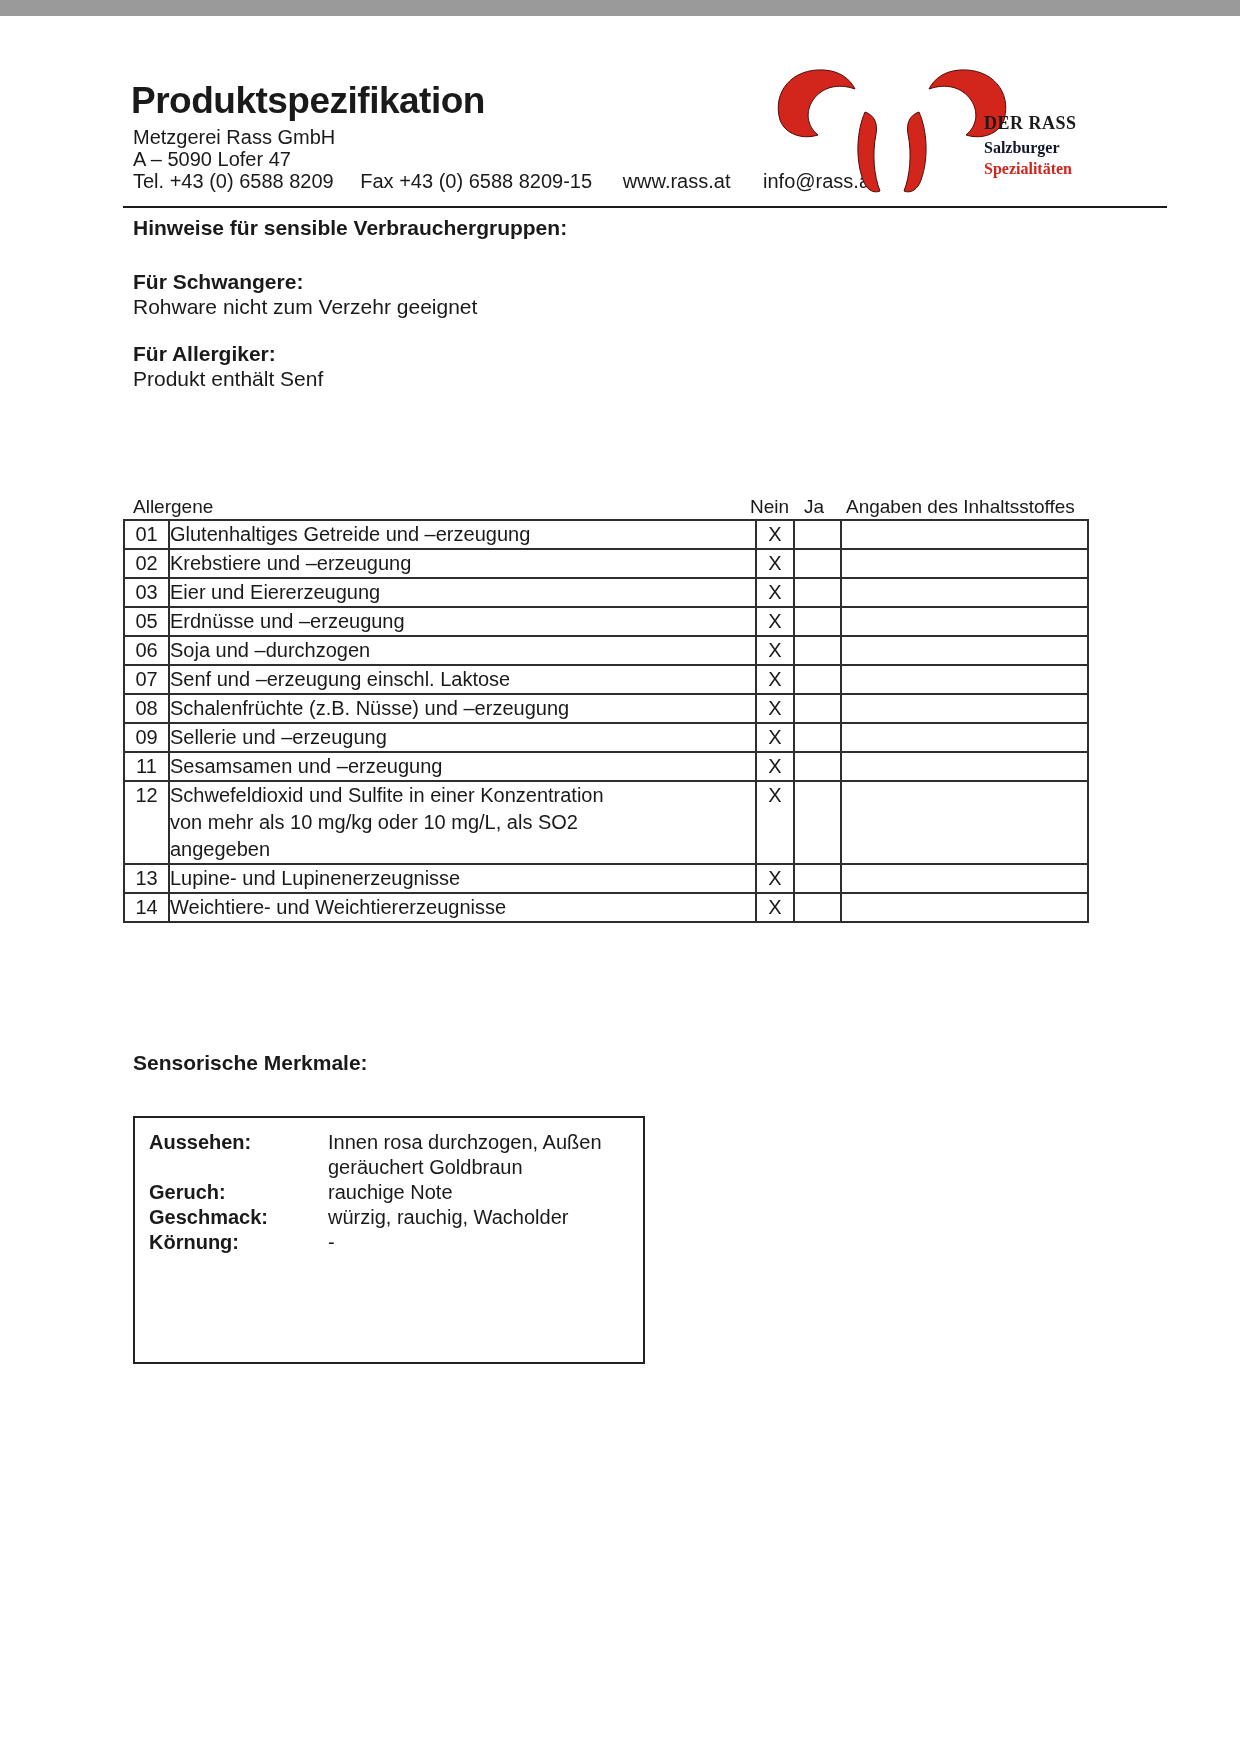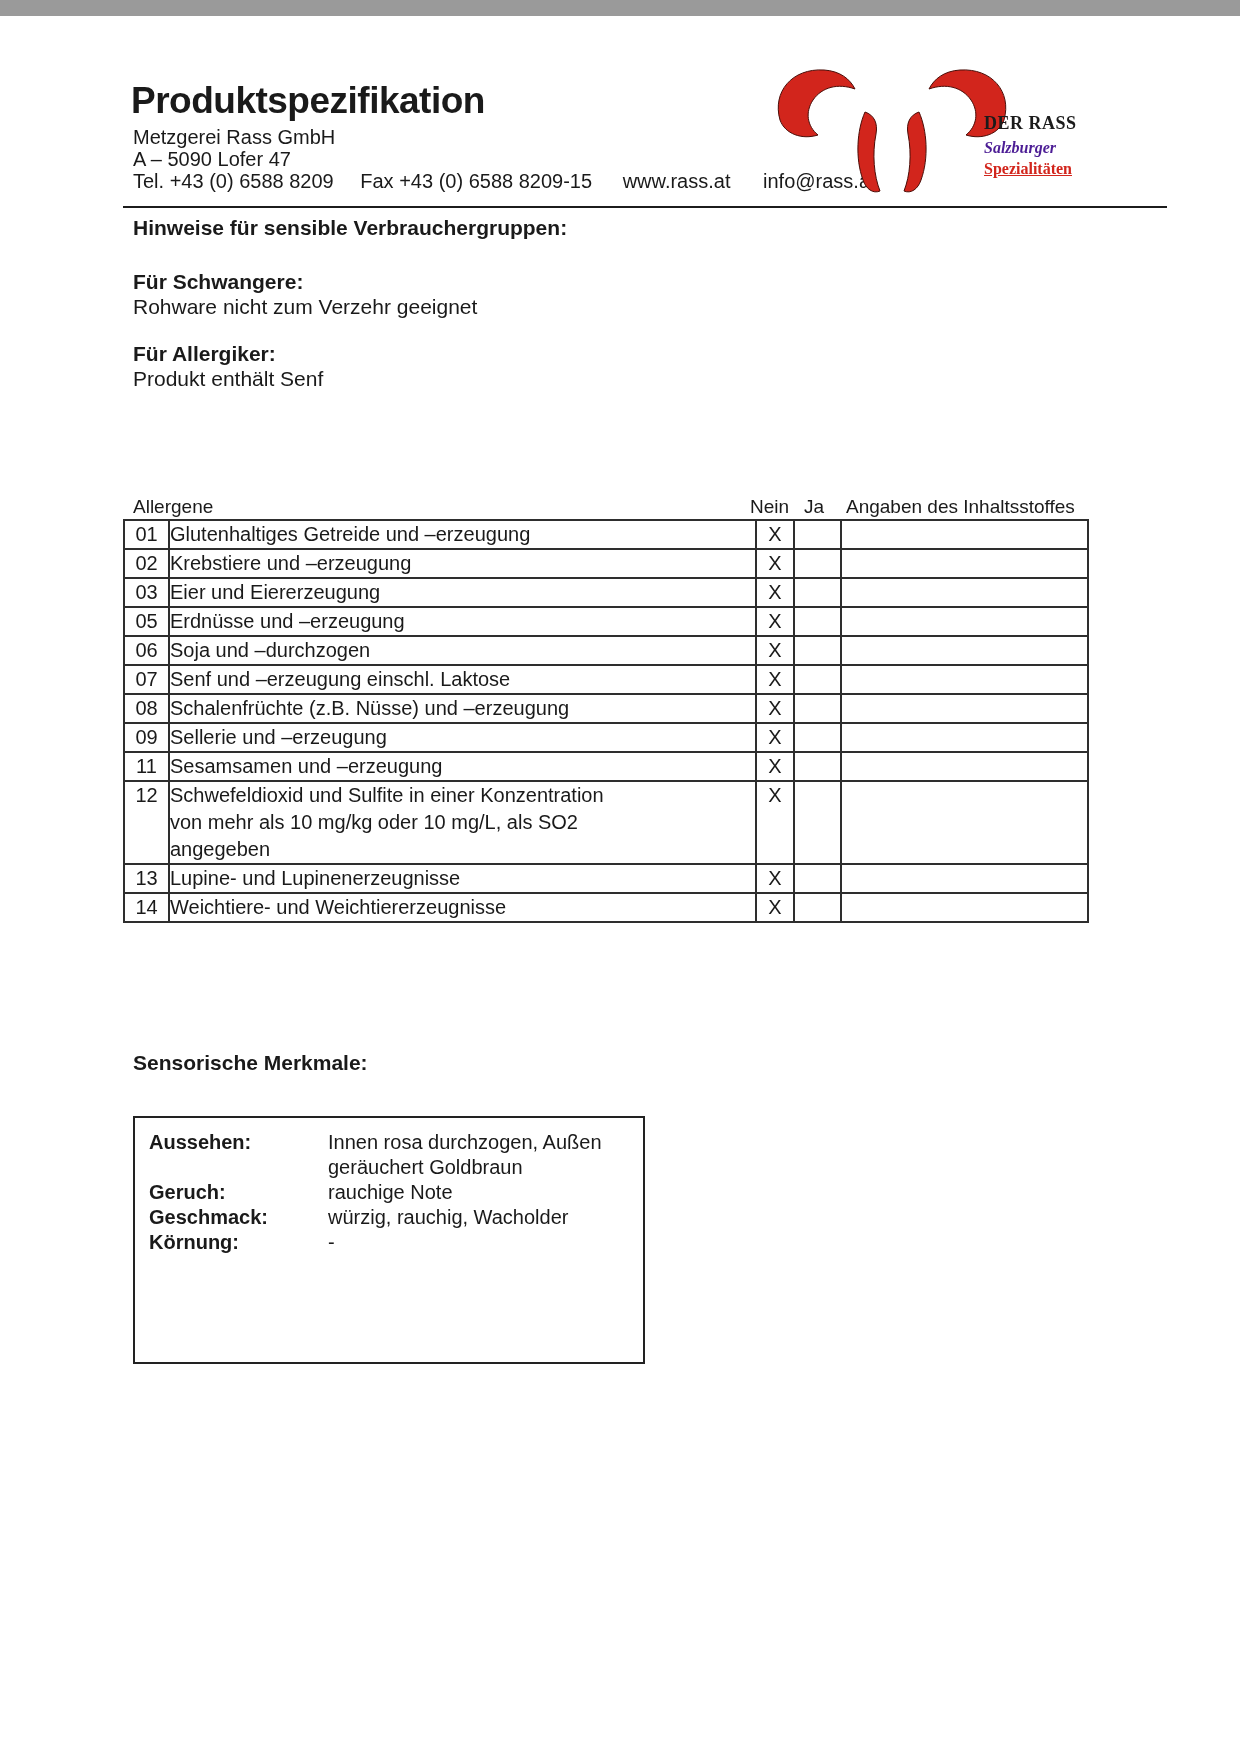--- a/index.html
+++ b/index.html
@@ -92,22 +92,22 @@
       <g fill="#d2251c" stroke="#4a0d08" stroke-width="1">
         <path d="M8,58 C0,30 20,6 52,8 C68,9 78,17 83,27 C66,21 50,25 41,38 C33,50 35,64 46,73 C30,78 13,72 8,58 Z"></path>
         <path d="M232,58 C240,30 220,6 188,8 C172,9 162,17 157,27 C174,21 190,25 199,38 C207,50 205,64 194,73 C210,78 227,72 232,58 Z"></path>
         <path d="M93,50 C85,68 83,96 91,118 C94,127 101,132 108,129 C102,114 100,92 104,72 C106,61 102,53 93,50 Z"></path>
         <path d="M147,50 C155,68 157,96 149,118 C146,127 139,132 132,129 C138,114 140,92 136,72 C134,61 138,53 147,50 Z"></path>
       </g>
     </svg>
   </div>
   <div class="abs logotext">
     <div class="l1">DER RASS</div>
-    <div class="l2" style="color:#4c1d95;font-style:italic;">Salzburger</div>
-    <div class="l3" style="color:#d2251c;text-decoration:underline;">Spezialitäten</div>
+    <div class="l2" style="color:#0f172a;">Salzburger</div>
+    <div class="l3" style="color:#d2251c;">Spezialitäten</div>
   </div>
 
   <div class="abs hline h-bold hinweise">Hinweise für sensible Verbrauchergruppen:</div>
   <div class="abs hline h-bold schwangere-h">Für Schwangere:</div>
   <div class="abs hline body-text schwangere-t">Rohware nicht zum Verzehr geeignet</div>
   <div class="abs hline h-bold allergiker-h">Für Allergiker:</div>
   <div class="abs hline body-text allergiker-t">Produkt enthält Senf</div>
 
   <div class="abs thead-label lab-allergene">Allergene</div>
   <div class="abs thead-label lab-nein">Nein</div>

